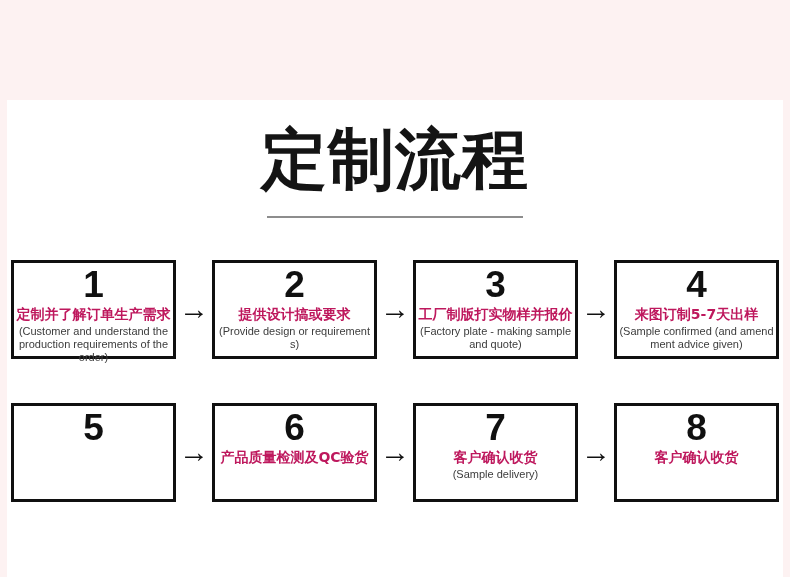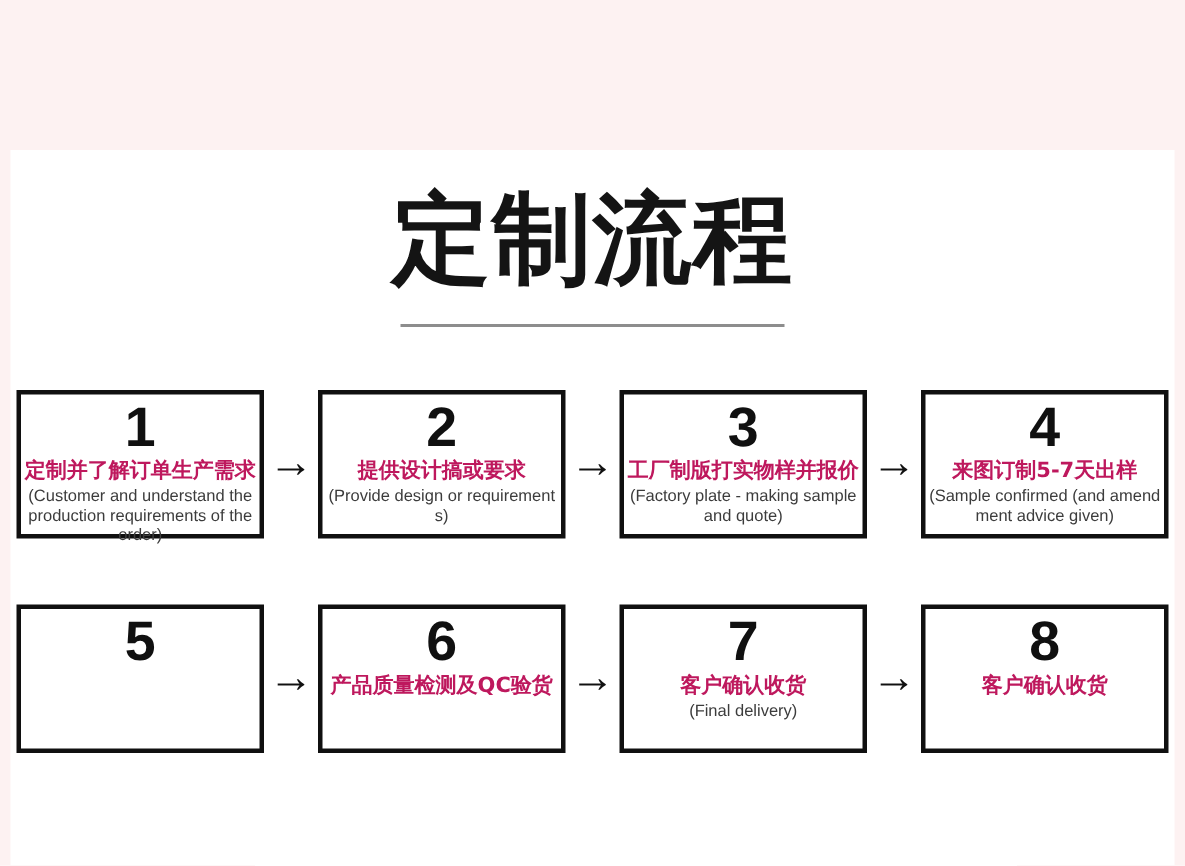--- a/index.html
+++ b/index.html
@@ -131,21 +131,21 @@
       </div>
       <div class="arrow">→</div>
       <div class="step">
         <div class="num">6</div>
         <div class="zh">产品质量检测及QC验货</div>
       </div>
       <div class="arrow">→</div>
       <div class="step">
         <div class="num">7</div>
         <div class="zh">客户确认收货</div>
-        <div class="en">(Final delivery)</div>
+        <div class="en">(Sample delivery)</div>
       </div>
       <div class="arrow">→</div>
       <div class="step">
         <div class="num">8</div>
         <div class="zh">客户确认收货</div>
       </div>
     </div>
 
   </div>
 </div>

